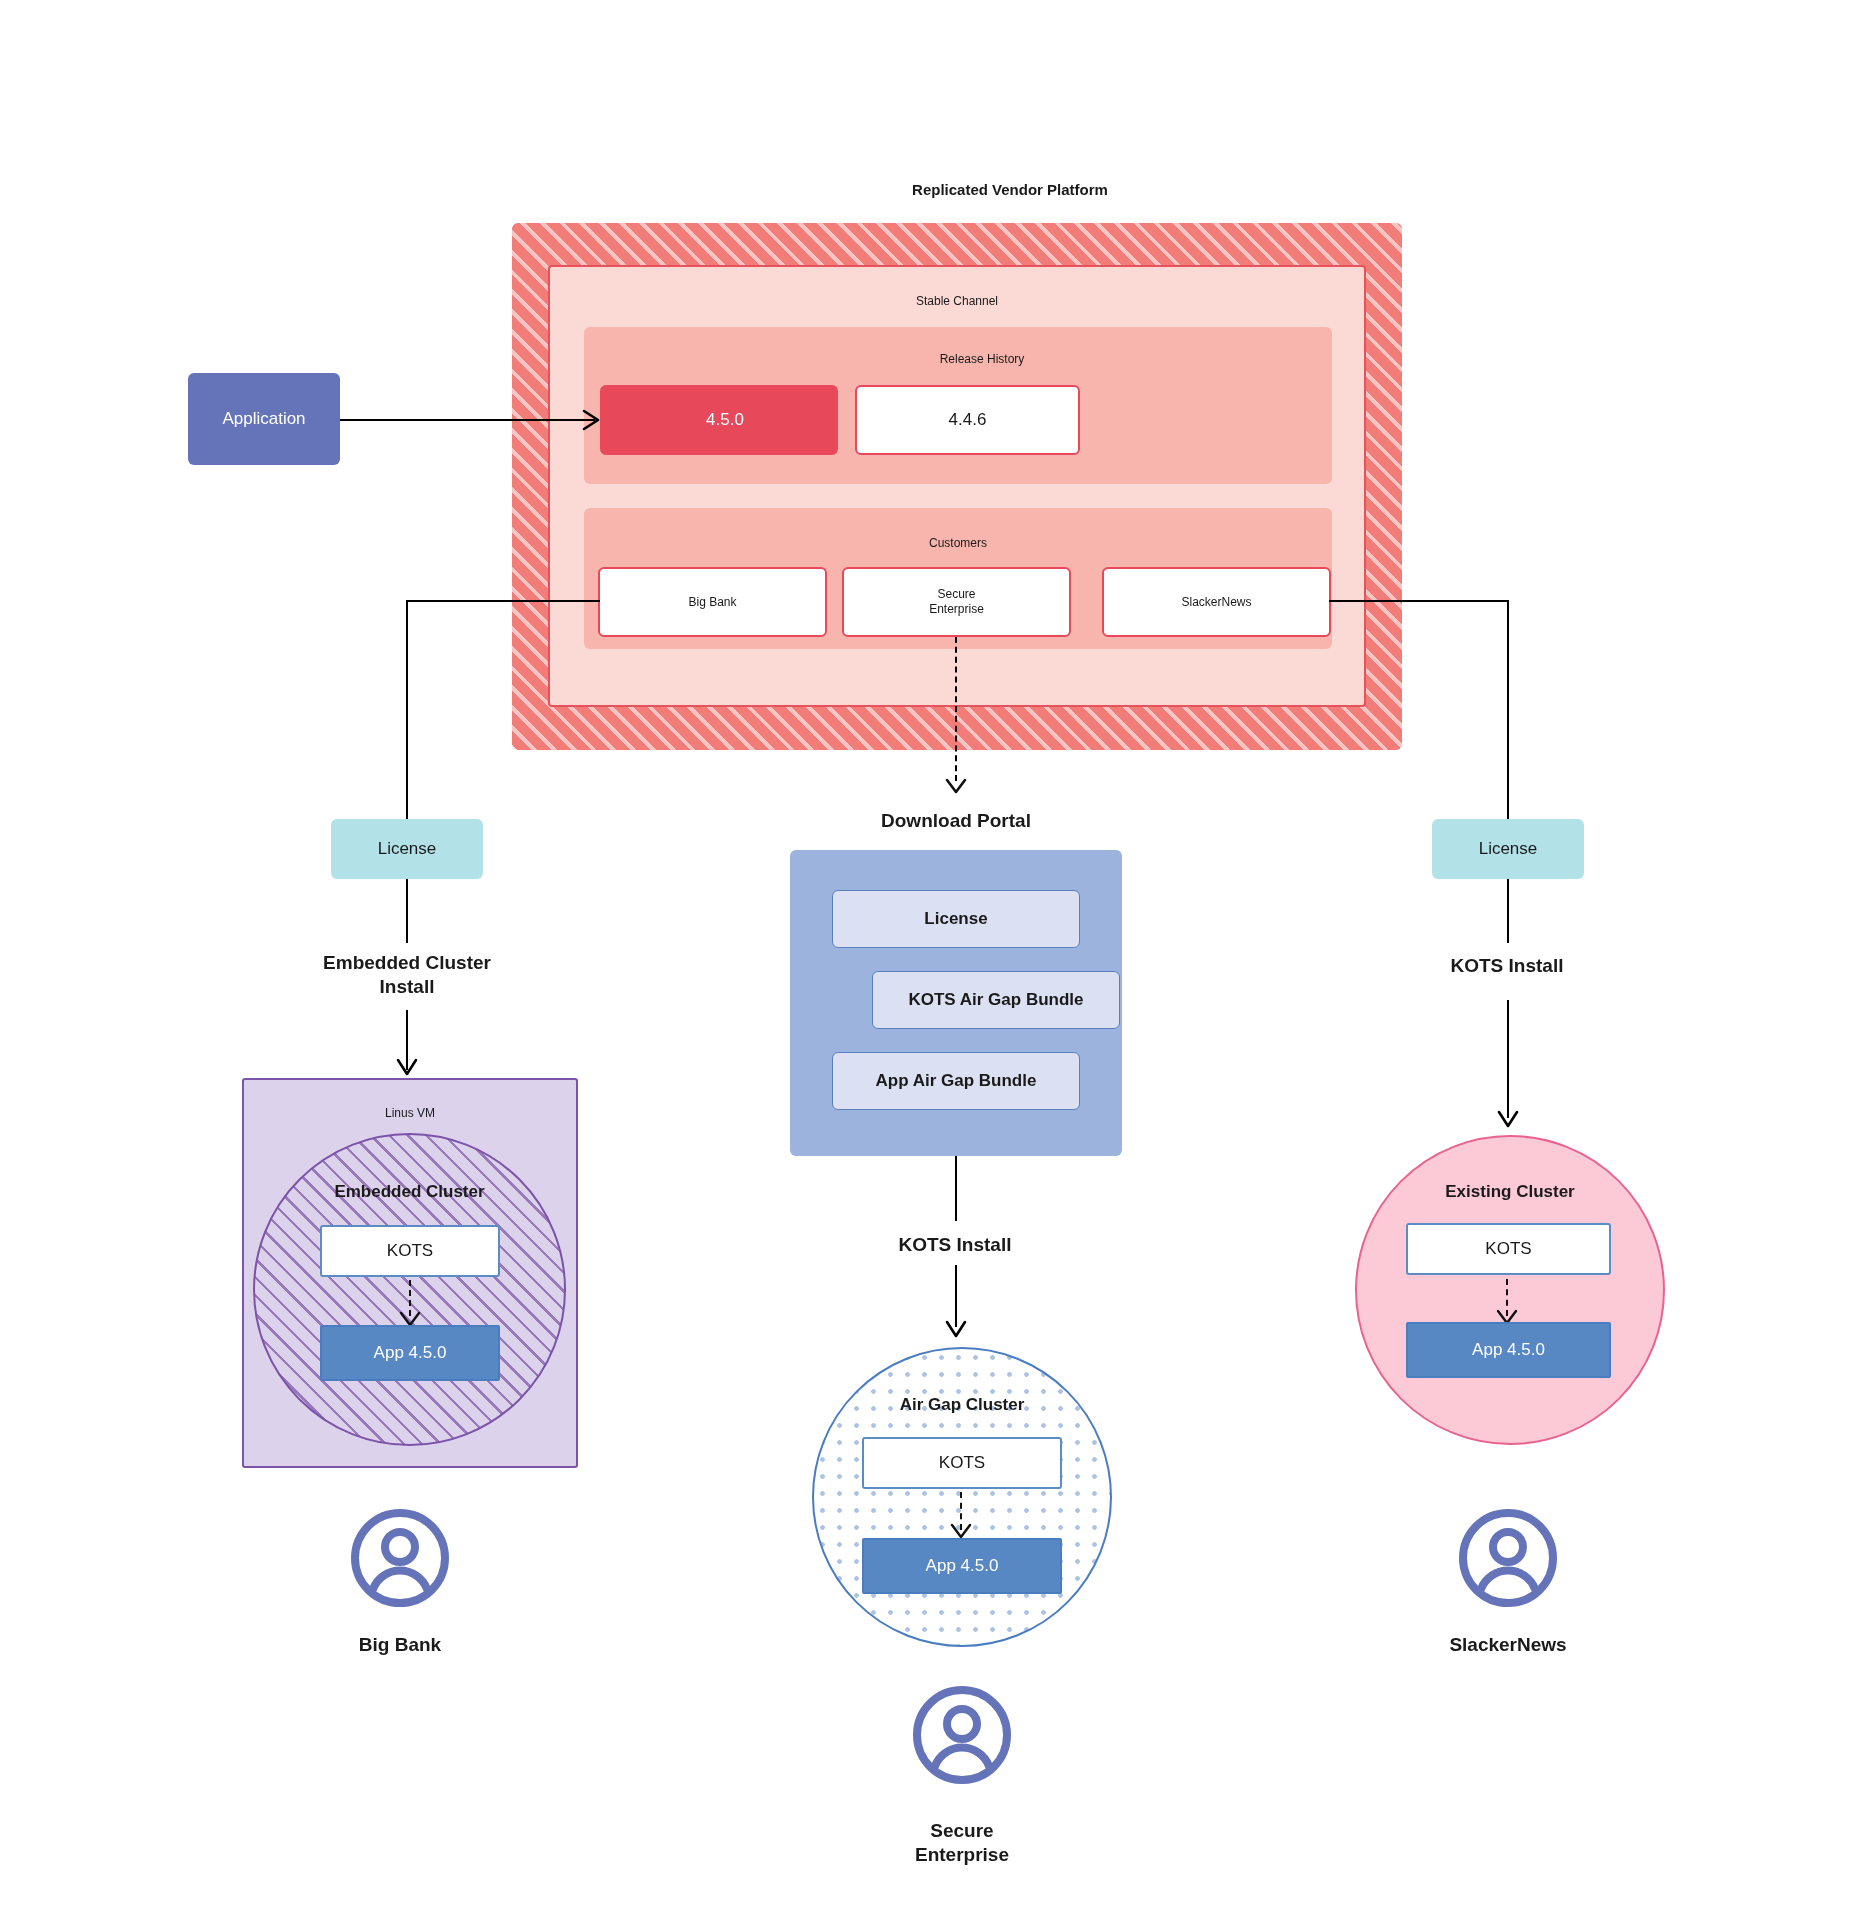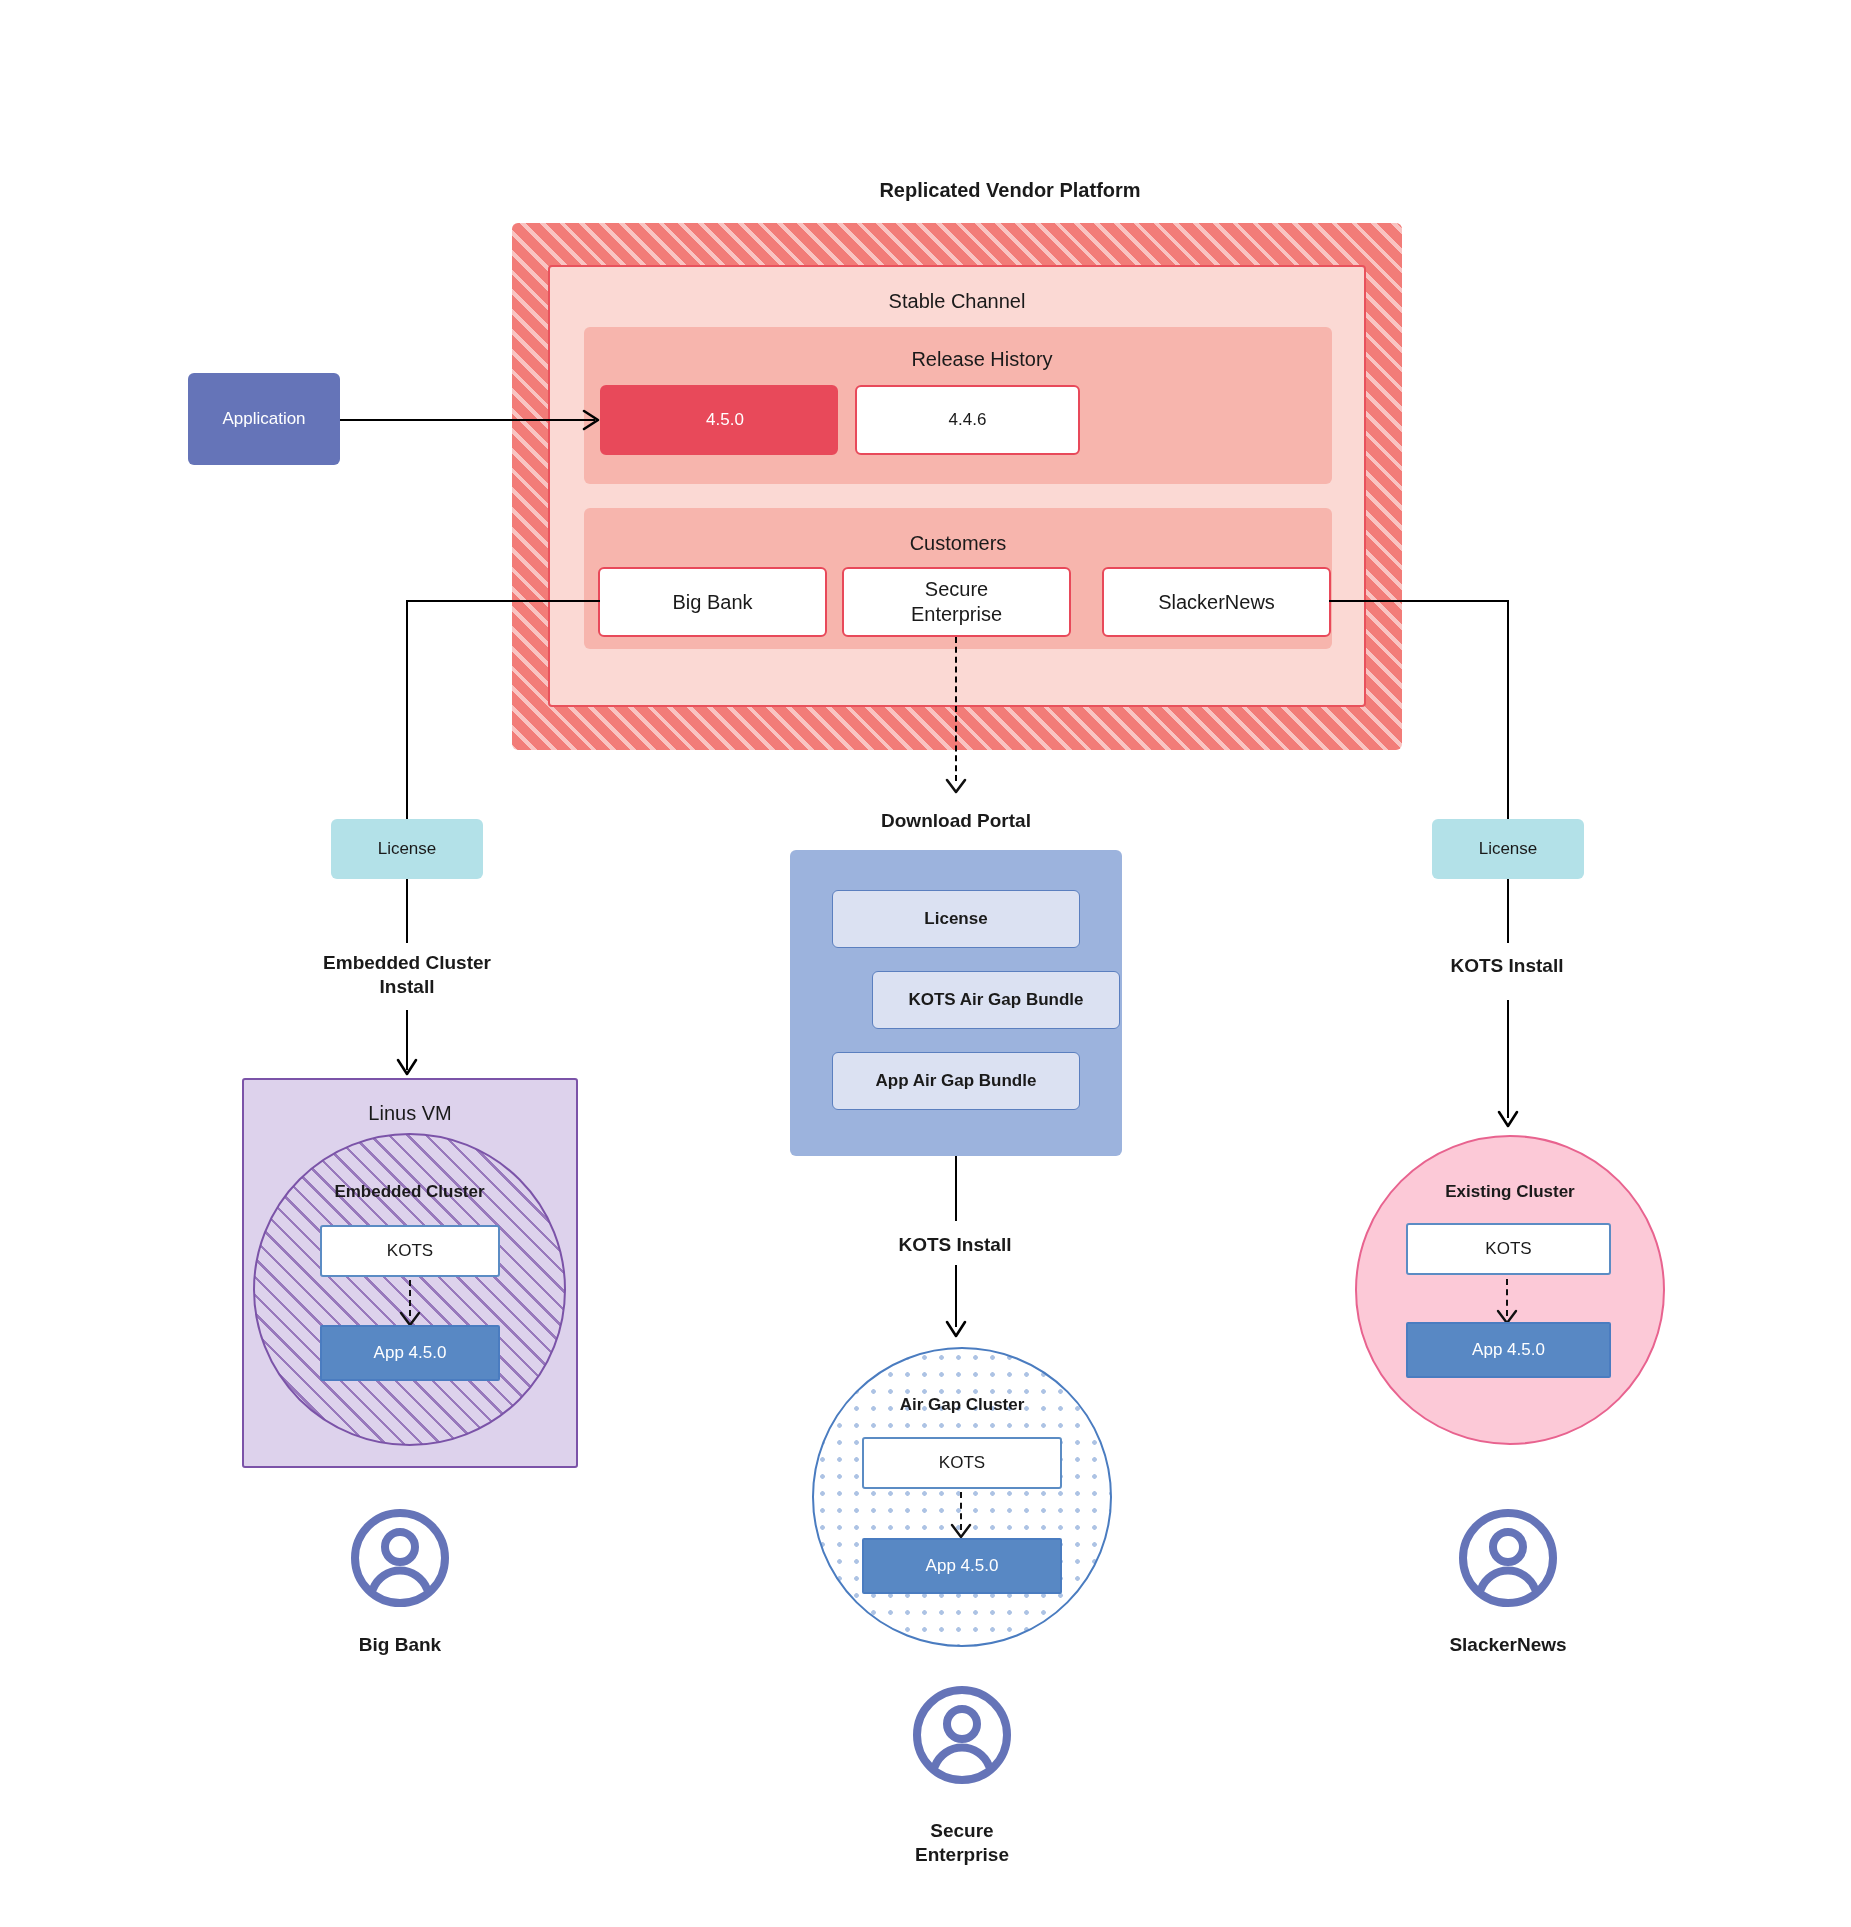--- a/index.html
+++ b/index.html
@@ -2,23 +2,23 @@
 <html><head>
 <meta charset="utf-8">
 <style>
   html,body{margin:0;padding:0;background:#ffffff;}
   body{font-family:"Liberation Sans","DejaVu Sans",sans-serif;}
   #stage{position:relative;width:1851px;height:1927px;background:#fff;overflow:hidden;}
   .abs{position:absolute;box-sizing:border-box;}
   .ctr{display:flex;align-items:center;justify-content:center;text-align:center;line-height:1.25;}
 
   
-  .title-lg{font-size:20px;font-weight:700;color:#1a1a1a;}
+  .title-lg{font-size:15px;font-weight:700;color:#1a1a1a;}
   .title-md{font-size:19px;font-weight:700;color:#1a1a1a;}
-  .label-sm{font-size:20px;font-weight:400;color:#1a1a1a;}
+  .label-sm{font-size:12px;font-weight:400;color:#1a1a1a;}
   .label-md{font-size:17px;font-weight:400;color:#1a1a1a;}
   .label-mdb{font-size:17px;font-weight:700;color:#1a1a1a;}
   .label-white{color:#ffffff;}
 
   
   .hatch-red{
     background-color:#f27c78;
     background-image:repeating-linear-gradient(45deg,
        rgba(255,255,255,.55) 0px, rgba(255,255,255,.55) 4px,
        rgba(255,255,255,0) 4px, rgba(255,255,255,0) 14px);

